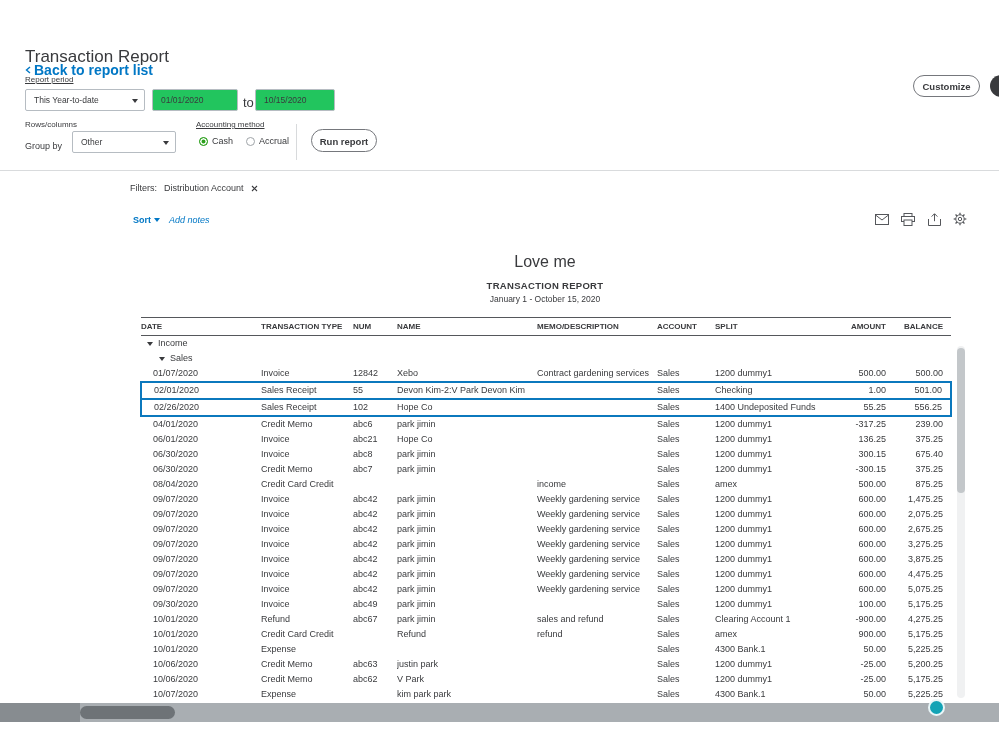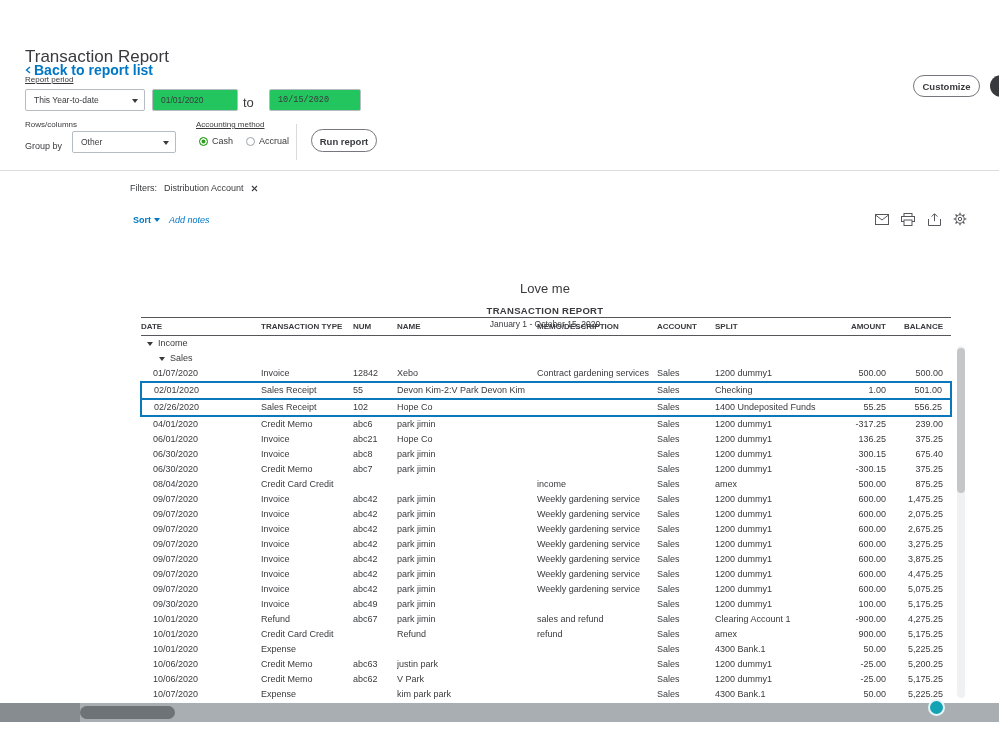--- a/index.html
+++ b/index.html
@@ -13,21 +13,21 @@
   
   .page-title { position:absolute; left:25px; top:36px; font-size:17px; font-weight:400; }
   .back-link { position:absolute; left:25px; top:62px; font-size:14px; color:#0077c5; font-weight:700; display:flex; align-items:center; gap:3px; cursor:pointer; }
   .rp-label { position:absolute; left:25px; top:75px; font-size:8px; text-decoration:underline; }
   .select { position:absolute; border:1px solid #b6bcc2; border-radius:2px; background:#fff; height:22px; font-size:8.5px; line-height:20px; padding:0 18px 0 8px; cursor:pointer; white-space:nowrap; overflow:hidden; }
   .caret { position:absolute; right:6px; top:9px; width:0; height:0; border-left:3.5px solid transparent; border-right:3.5px solid transparent; border-top:4px solid #393a3d; }
   .period-select { left:25px; top:89px; width:120px; }
   .datebox { position:absolute; border:1px solid #b6bcc2; border-radius:2px; background:#22c55e; height:22px; font-size:8.5px; line-height:20px; padding:0 8px; }
   .date-from { left:152px; top:89px; width:86px; }
   .to-label { position:absolute; left:243px; top:95px; font-size:13px; }
-  .date-to { left:269px; top:89px; width:92px;font-family:Liberation Mono, monospace; }
+  .date-to { left:255px; top:89px; width:80px; }
   .pill { position:absolute; border:1px solid #75777c; border-radius:12px; background:#fff; color:#393a3d; font-weight:700; font-size:9.5px; font-family:inherit; cursor:pointer; text-align:center; }
   .customize { left:913px; top:75px; width:67px; height:22px; line-height:20px; }
   .edge-partial { position:absolute; left:990px; top:75px; width:22px; height:22px; border-radius:12px; background:#393a3d; cursor:pointer; }
   .rows-cols-label { position:absolute; left:25px; top:120px; font-size:8px; }
   .acct-label { position:absolute; left:196px; top:120px; font-size:8px; text-decoration:underline; }
   .group-by-label { position:absolute; left:25px; top:141px; font-size:9px; }
   .group-select { left:72px; top:131px; width:104px; }
   .radios { position:absolute; left:199px; top:136px; display:flex; gap:13px; align-items:center; font-size:9px; }
   .radio-opt { display:flex; align-items:center; gap:4px; cursor:pointer; }
   .radio { width:9px; height:9px; border-radius:50%; border:1px solid #9fa4a8; background:#fff; display:inline-block; }
@@ -42,21 +42,21 @@
 
   
   .panel { position:absolute; left:128px; top:205px; width:856px; height:498px; background:#fff; }
   .sort-link { position:absolute; left:5px; top:10px; font-size:9px; color:#0077c5; font-weight:700; cursor:pointer; display:flex; gap:3px; align-items:center; }
   .sort-caret { width:0; height:0; border-left:3px solid transparent; border-right:3px solid transparent; border-top:4px solid #0077c5; }
   .add-notes-link { position:absolute; left:41px; top:10px; font-size:9px; color:#0077c5; cursor:pointer;font-style:italic; }
   .panel-icons { position:absolute; right:16px; top:6px; display:flex; gap:10px; align-items:center; }
   .icon-btn { width:16px; height:16px; display:flex; align-items:center; justify-content:center; cursor:pointer; }
 
   .report-head { position:absolute; left:12px; top:48px; width:810px; text-align:center; }
-  .company { font-size:13px;margin-top:28px; }
+  .company { font-size:16px; }
   .report-title { font-size:9.5px; font-weight:700; margin-top:9px; letter-spacing:.3px; }
   .report-period { font-size:8.5px; margin-top:3px; }
 
   .tablewrap { position:absolute; left:12px; top:112px; width:810px; }
   table { border-collapse:collapse; table-layout:fixed; width:810px; font-size:9px; color:#393a3d; }
   th { border-top:1px solid #55575b; border-bottom:1px solid #55575b; font-size:8px; font-weight:700; text-align:left; padding:4px 0; white-space:nowrap; overflow:hidden; }
   td { height:15px; line-height:15px; padding:0; white-space:nowrap; overflow:hidden; }
   .c-amount, .c-balance { text-align:right; }
   th.c-balance, td.c-balance { padding-right:8px; }
   td.c-date { padding-left:12px; }

